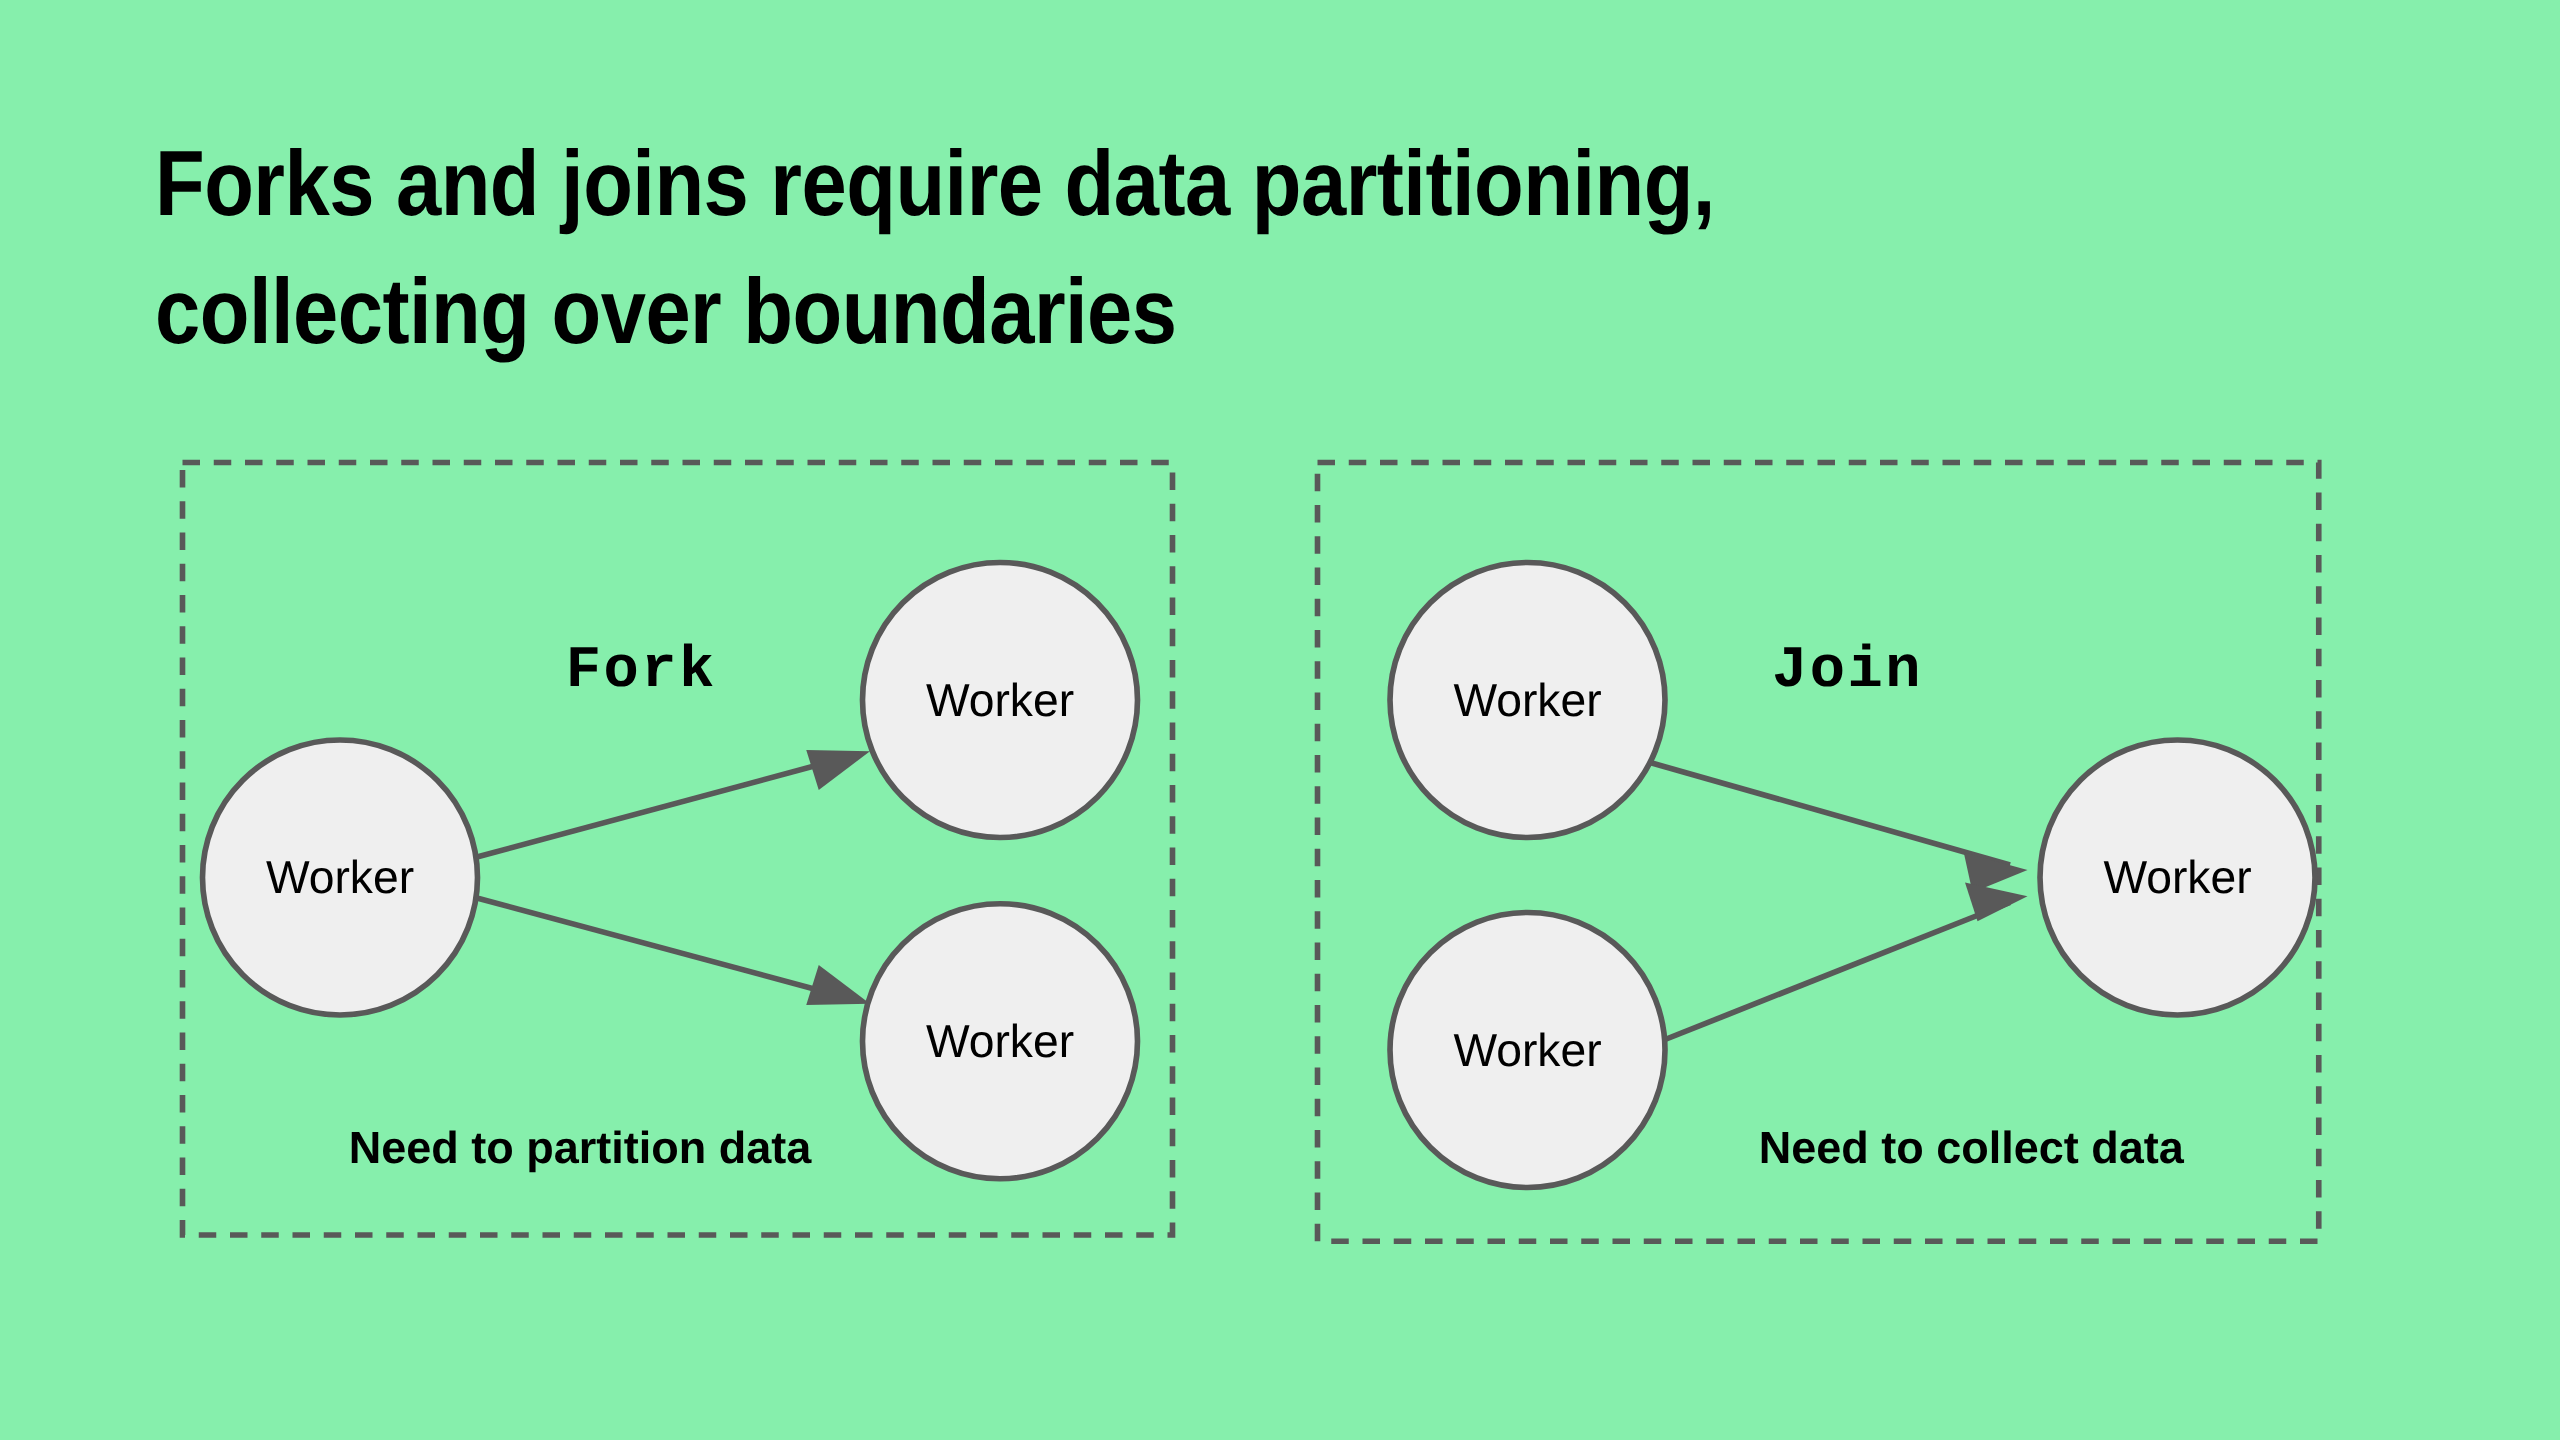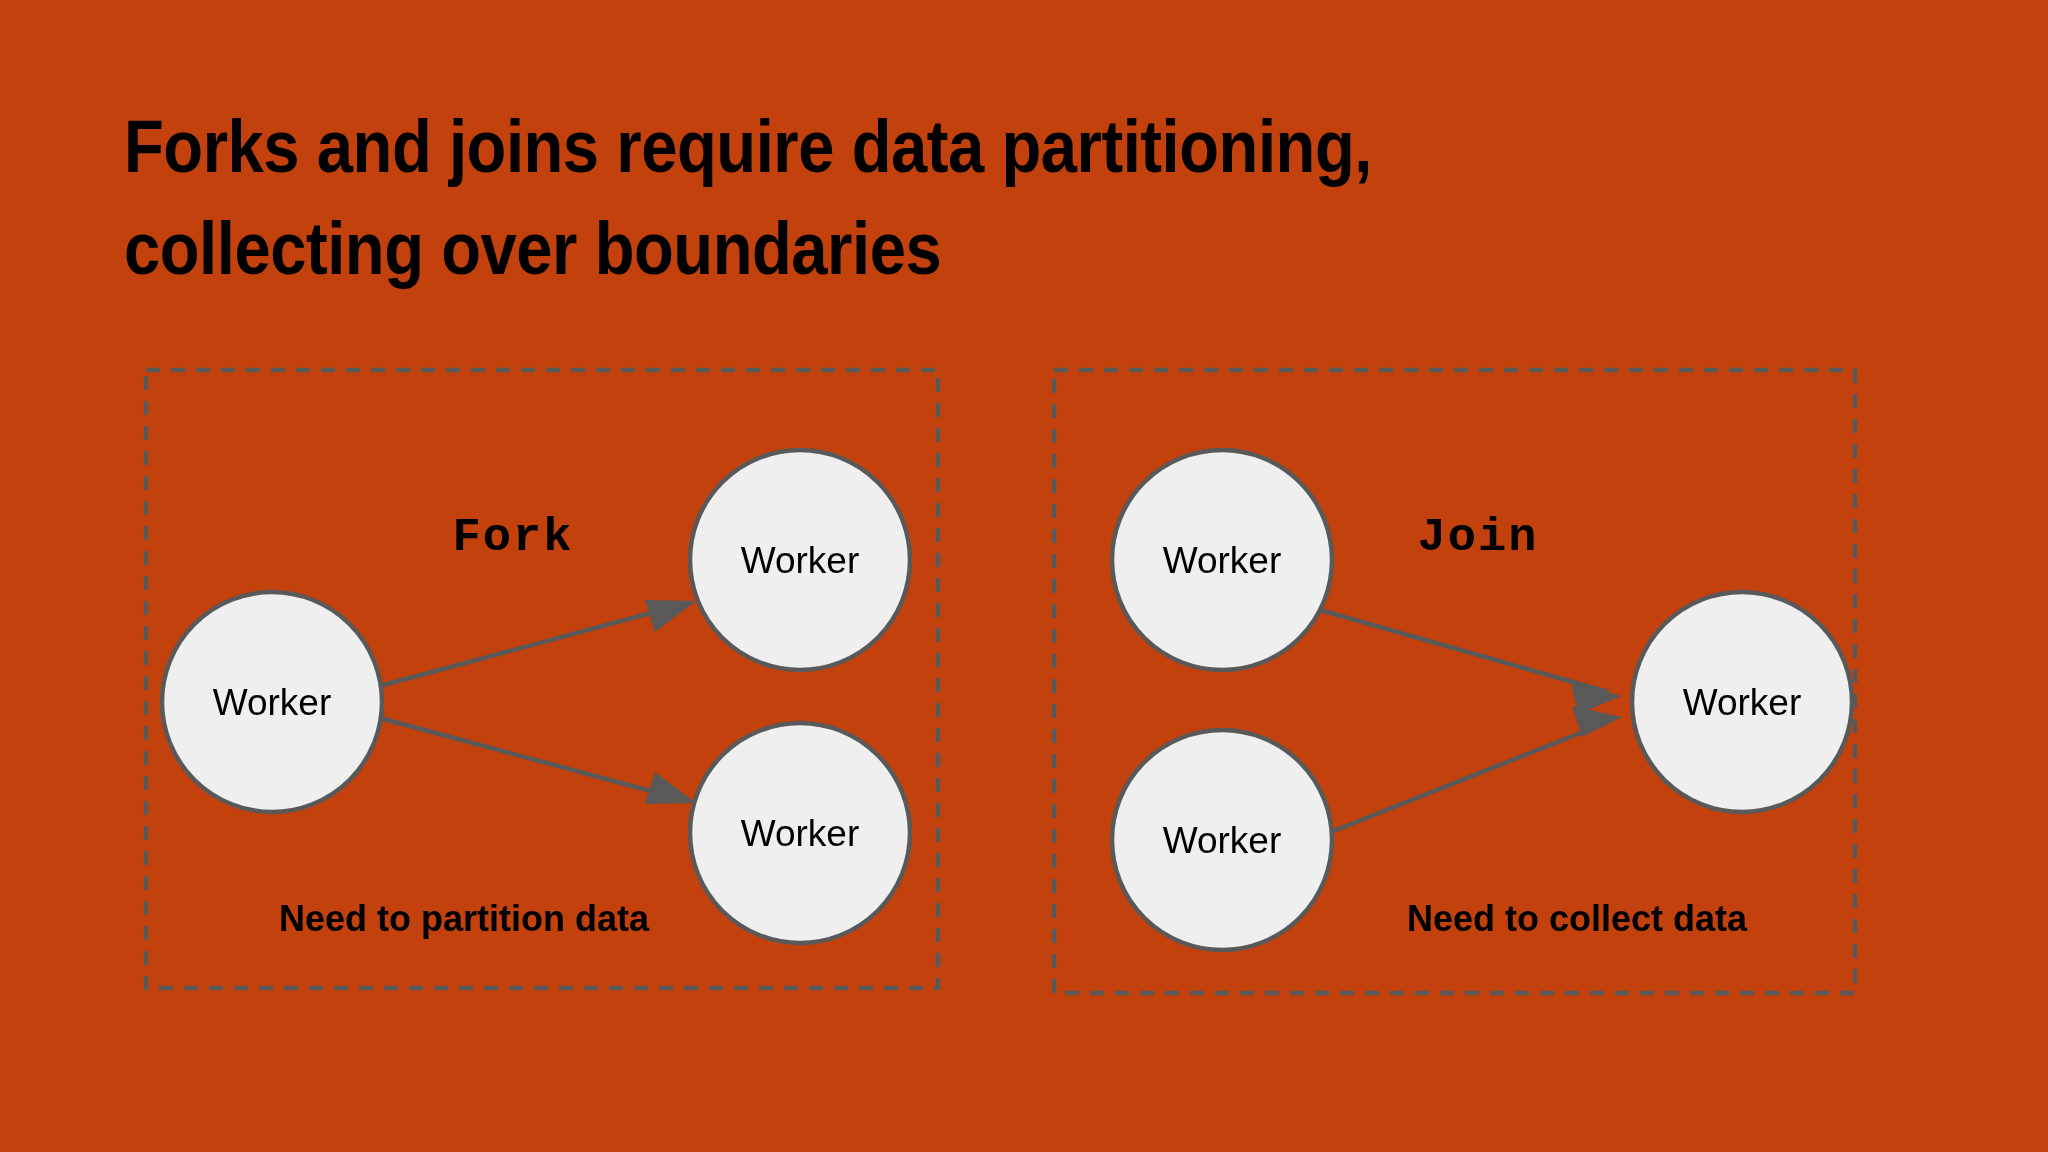--- a/index.html
+++ b/index.html
@@ -9,21 +9,21 @@
     background: #ffffff;
   }
   body {
     font-family: "Liberation Sans", sans-serif;
     -webkit-font-smoothing: antialiased;
   }
   #slide {
     position: relative;
     width: 2048px;
     height: 1152px;
-    background: #c2410c;
+    background: #86efac;
     overflow: hidden;
   }
 
   
   #title {
     position: absolute;
     left: 124px;
     top: 96px;
     width: 1820px;
     font-family: "Liberation Sans", sans-serif;

